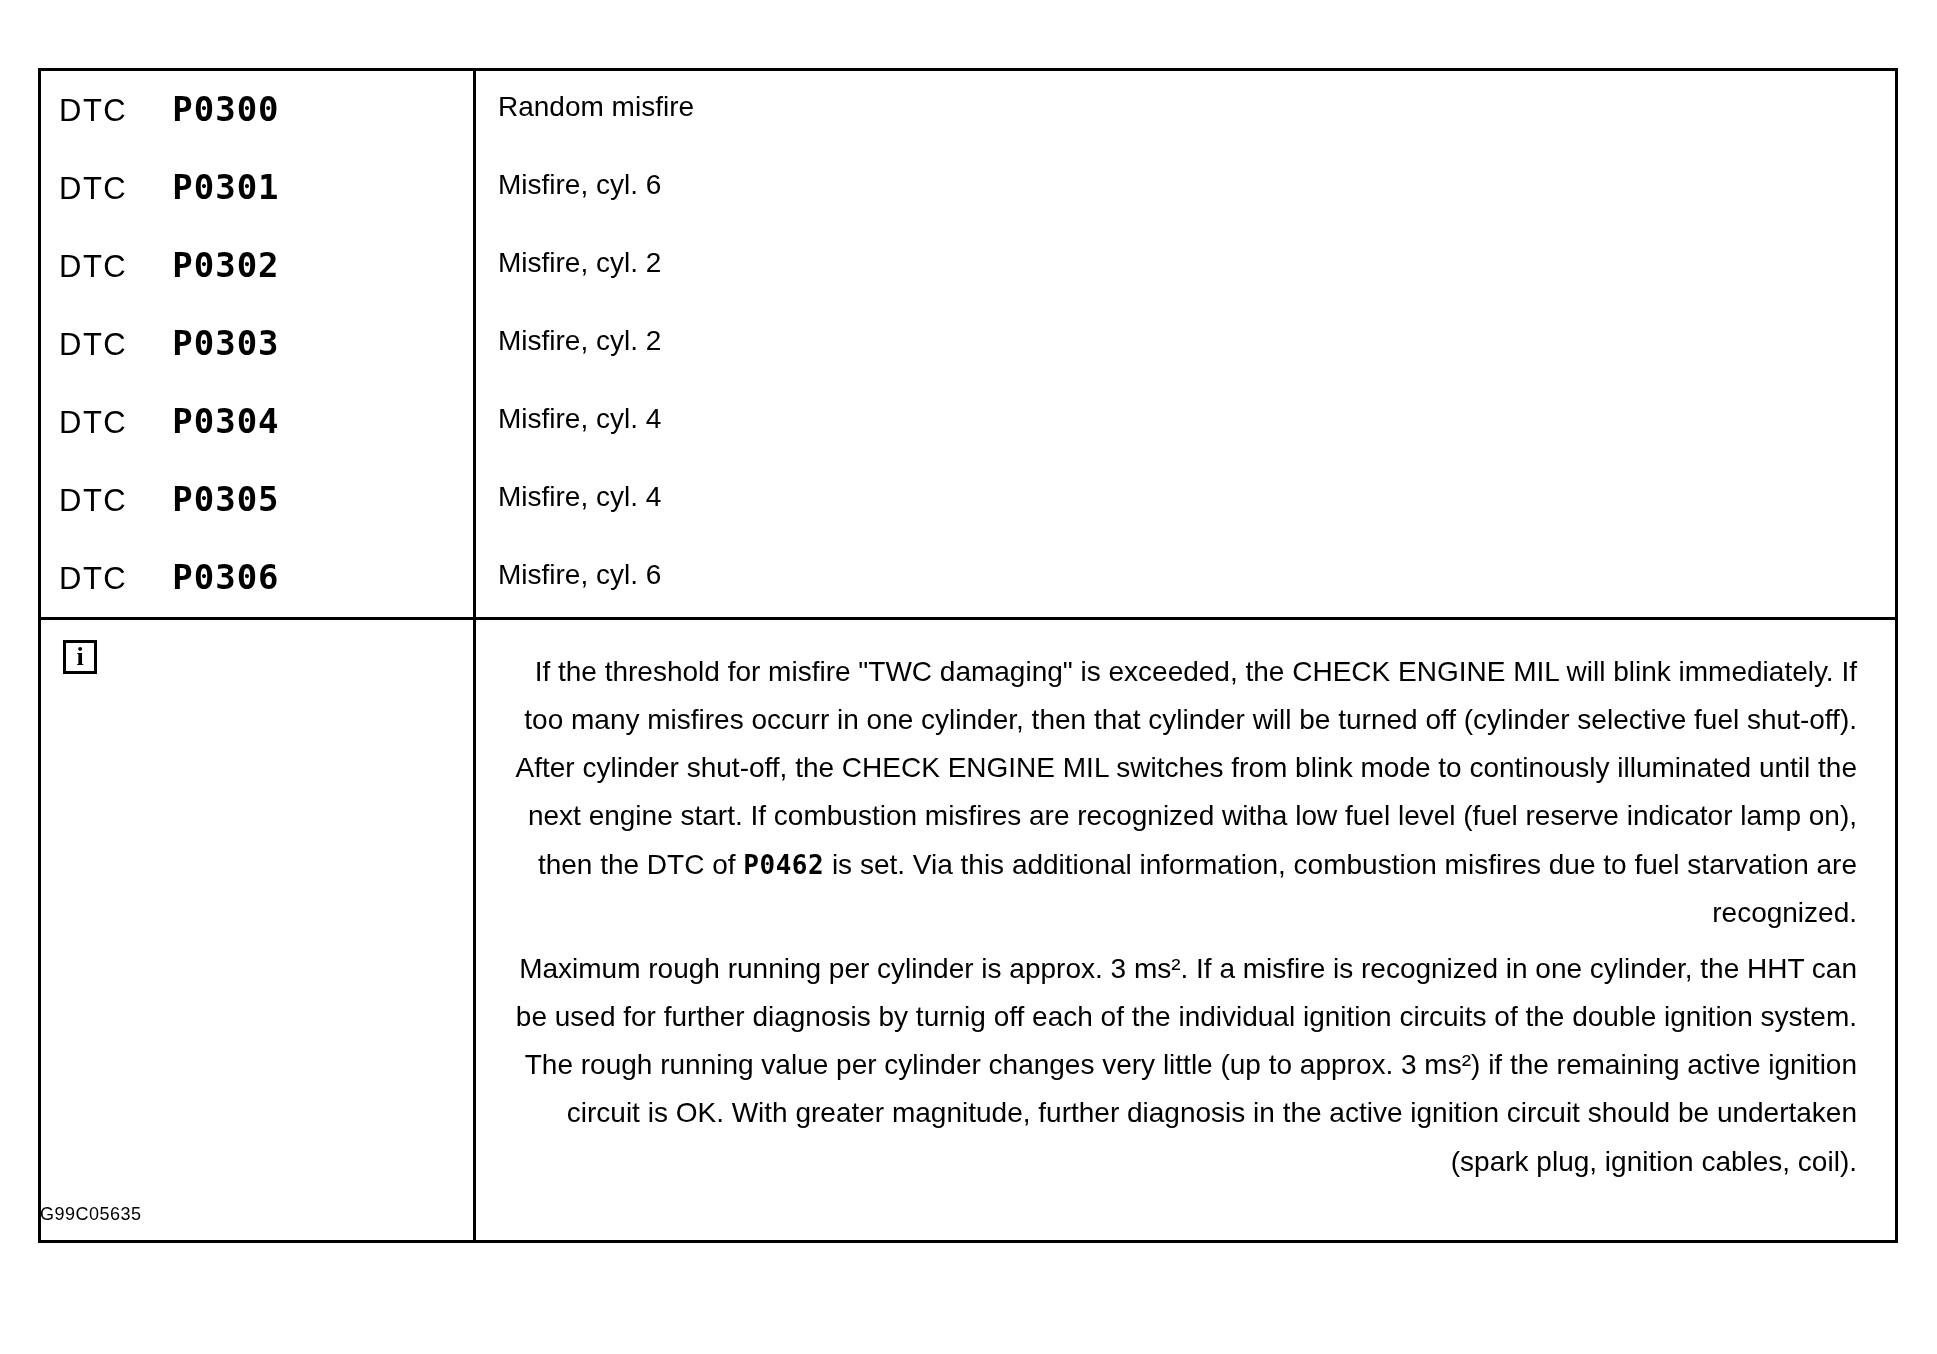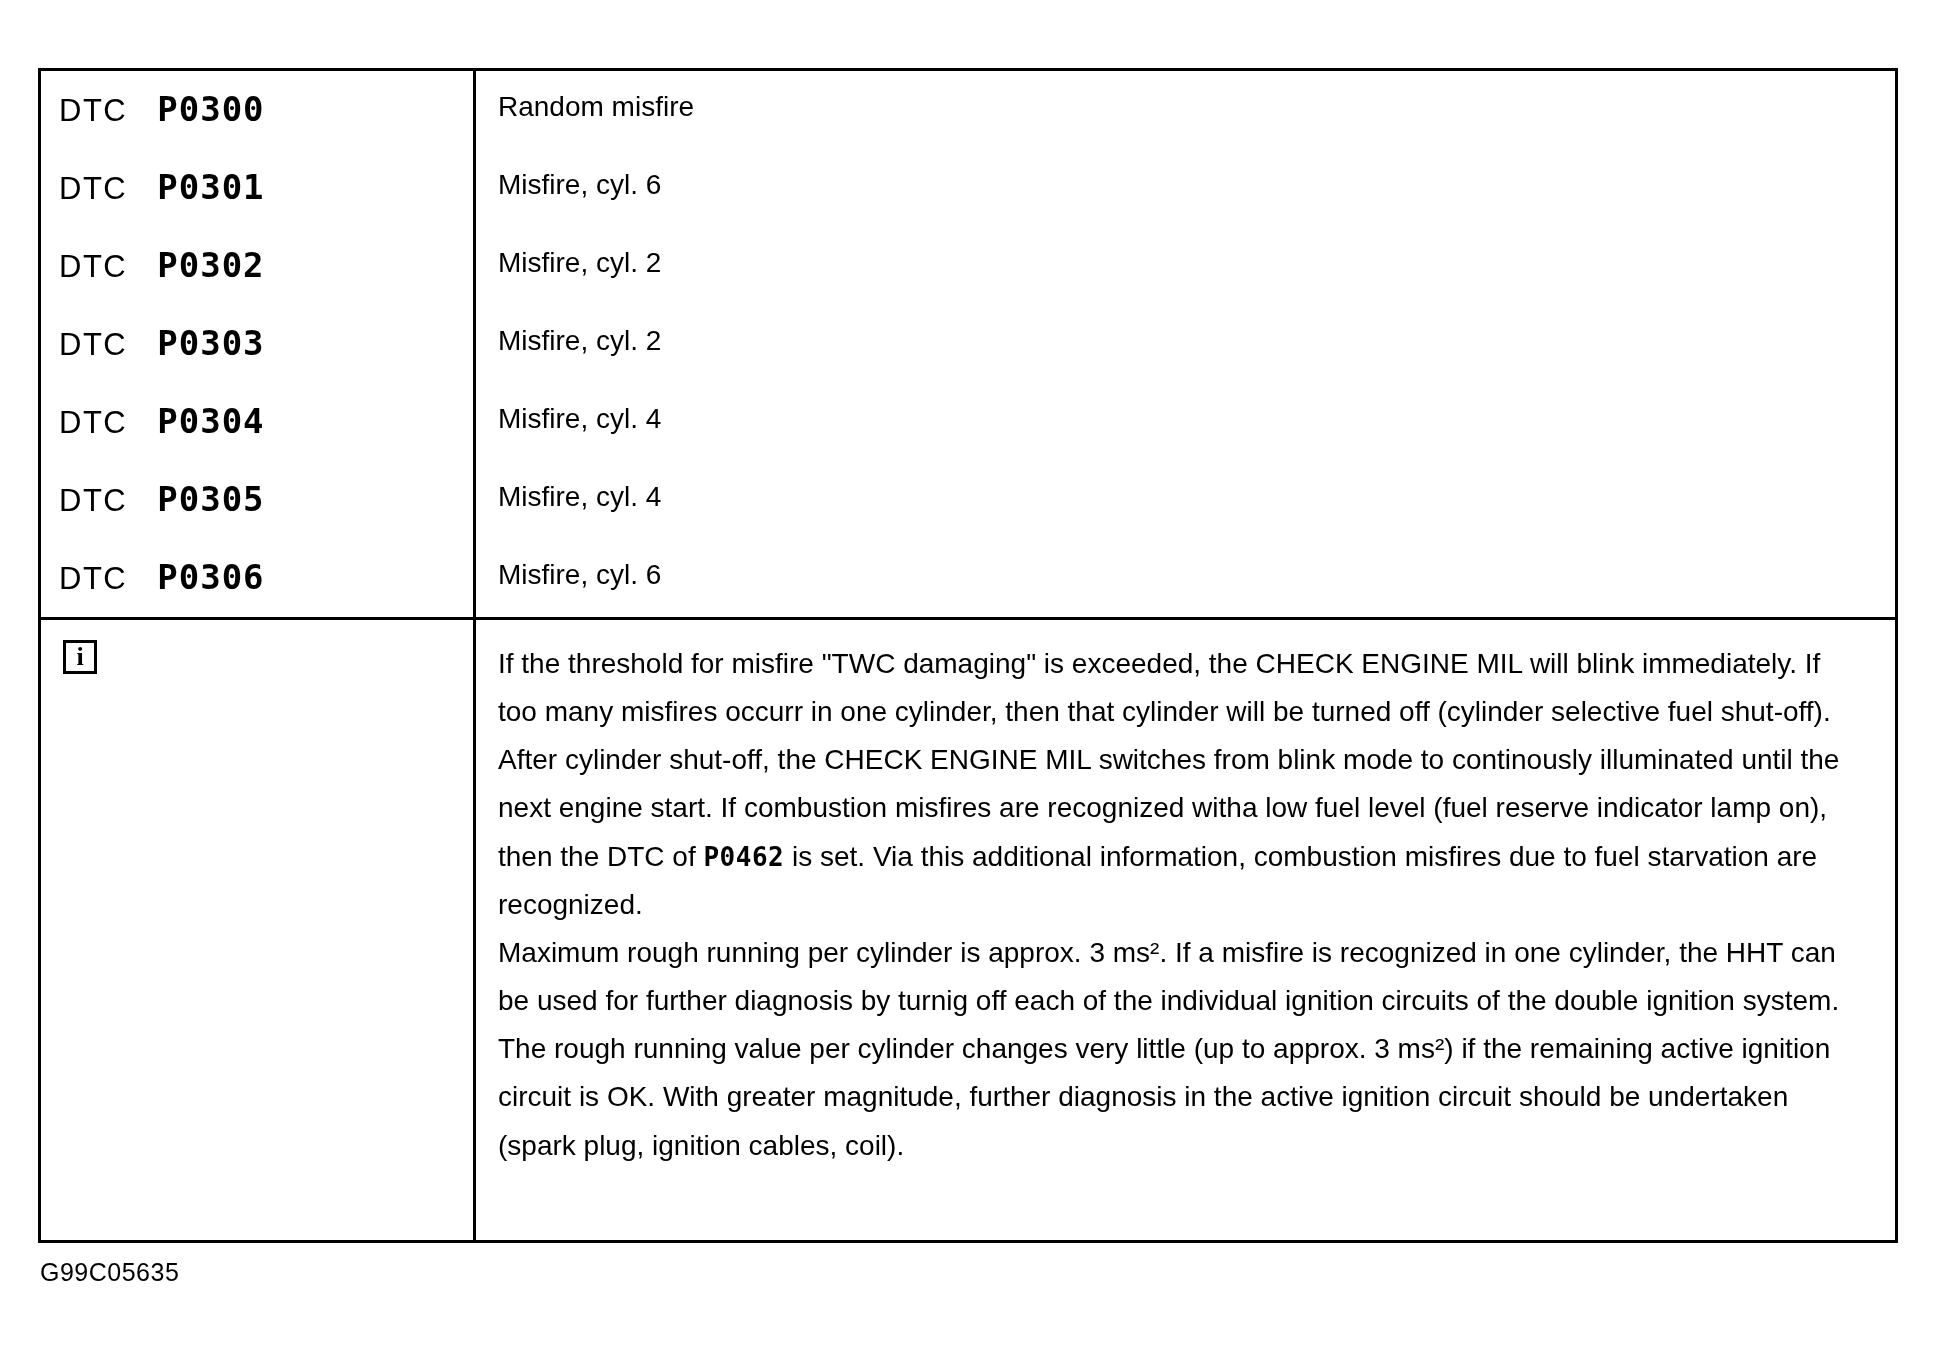--- a/index.html
+++ b/index.html
@@ -55,21 +55,21 @@
 
   .code-cell {
     height: 78px;
     padding-left: 10px !important;
     position: relative;
   }
 
   .code-line {
     display: flex;
     align-items: baseline;
-    gap: 30px;
+    gap: 45px;
     padding-top: 18px;
     padding-left: 8px;
   }
 
   .dtc-label {
     font-family: "Liberation Sans", sans-serif;
     font-size: 31px;
     letter-spacing: 1.5px;
   }
 
@@ -116,41 +116,41 @@
   }
 
   .note-text-cell {
     padding: 20px 30px 22px 22px !important;
   }
 
   .note-para {
     font-family: "Liberation Sans", sans-serif;
     font-size: 28px;
     line-height: 1.72;
-    margin: 0;
-    text-align: left;
+    margin: 8px;
+    text-align: right;
   }
 
   .note-para + .note-para {
     margin-top: 0;
   }
 
   .mono-inline {
     font-family: "DejaVu Sans Mono", monospace;
     font-weight: bold;
     font-size: 26px;
     letter-spacing: 0.5px;
   }
 
   .figure-id {
     position: absolute;
     left: 40px;
-    top: 1258px;
-    font-family: "Liberation Sans", sans-serif;
-    font-size: 25px;
+    top: 1204px;
+    font-family: "Liberation Sans", sans-serif;
+    font-size: 18px;
     letter-spacing: 0.5px;
   }
 </style>
 </head>
 <body>
 
 <div class="page">
 
   <table class="dtc-table">
     <colgroup>

